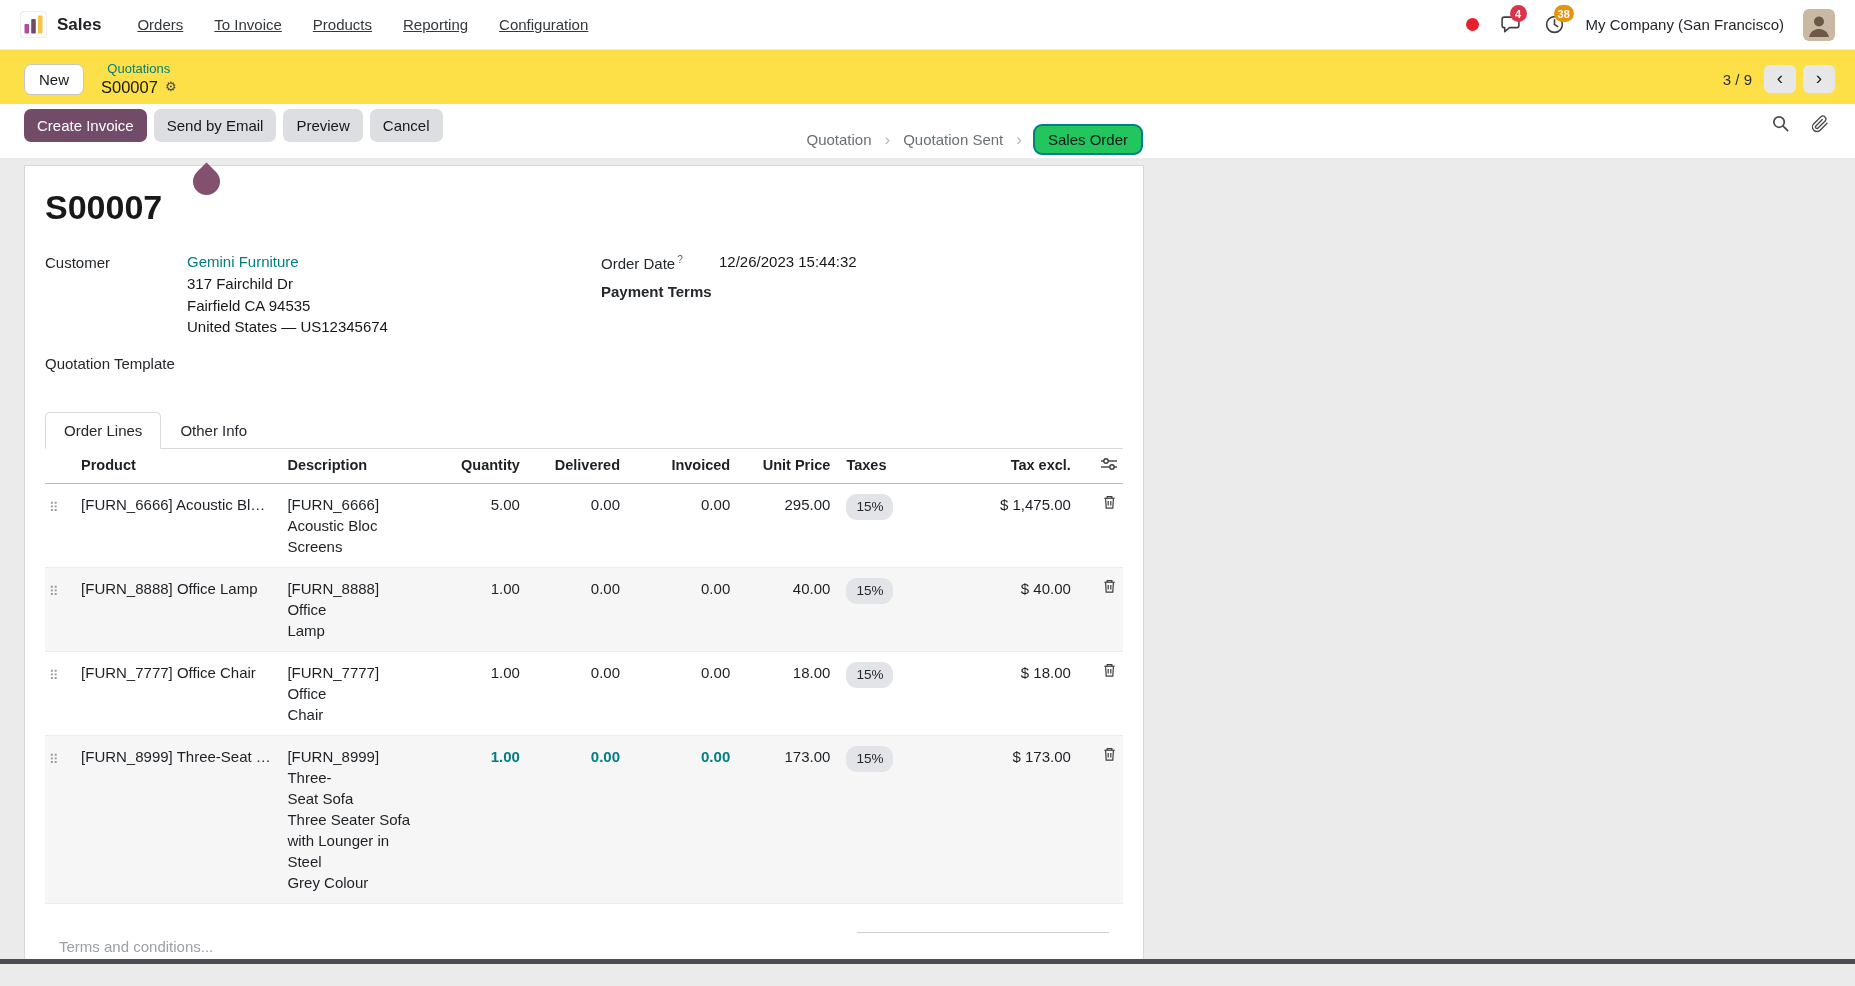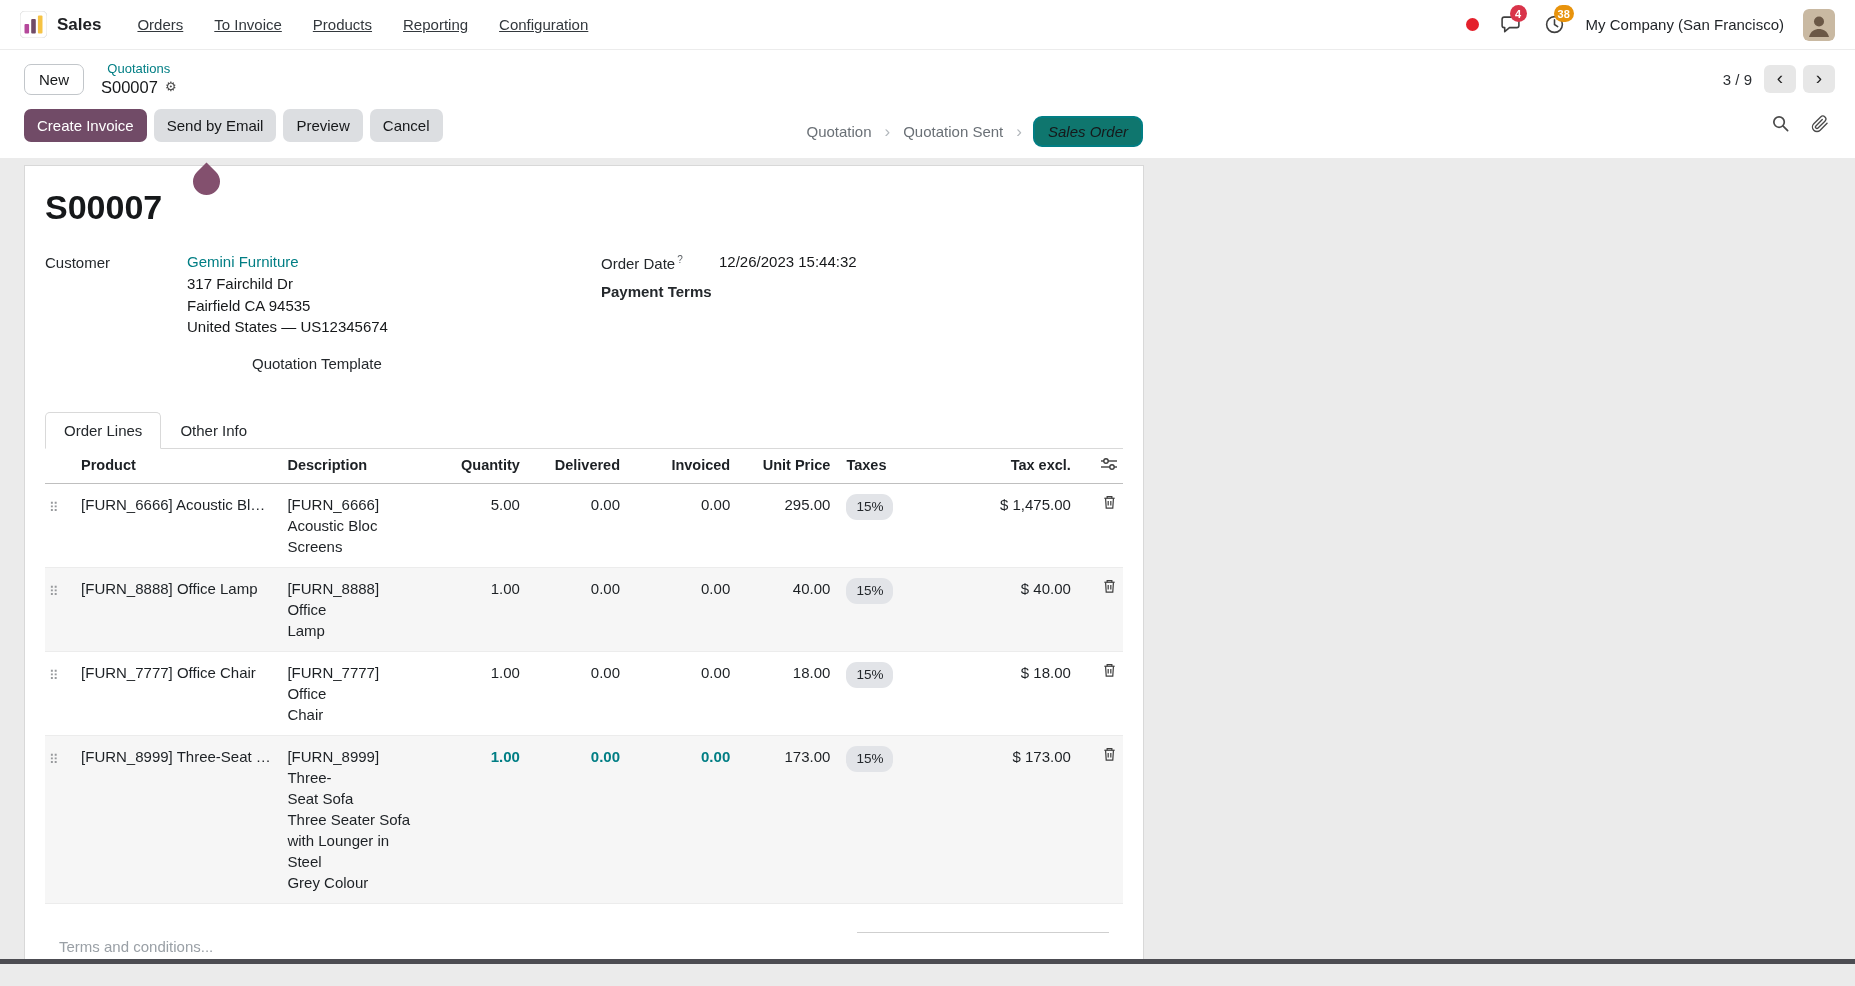--- a/index.html
+++ b/index.html
@@ -23,45 +23,45 @@
   .systray-icon { position: relative; display: inline-flex; cursor: pointer; padding: 2px; }
   .nav-badge { position: absolute; top: -7px; left: 12px; min-width: 17px; height: 17px; border-radius: 9px;
            color: #fff; font-size: 11px; font-weight: 700; display: flex; align-items: center;
            justify-content: center; padding: 0 4px; }
   .badge-red { background: var(--badge-red, #dc3545); }
   .badge-orange { background: var(--badge-orange, #eb8e00); }
   .company { font-size: 15px; color: #1f2327; cursor: pointer; }
   .avatar { width: 32px; height: 32px; border-radius: 6px; overflow: hidden; display: inline-flex; cursor: pointer; }
 
   
-  .breadcrumb-row { height: 54px; flex: 0 0 54px; background: #ffffff; display: flex; align-items: center;
+  .breadcrumb-row { height: 54px; flex: 0 0 54px; background: #fde047; display: flex; align-items: center;
                     padding: 6px 20px 2px 24px; }
   .btn-new { background: #fff; border: 1px solid #c2c6ca; border-radius: 7px; padding: 6px 14px;
              font-size: 15px; color: #16181a; margin-right: 17px; }
   .bc-stack { display: flex; flex-direction: column; justify-content: center; line-height: 1.25; align-items: center; }
   .bc-parent { font-size: 13px; color: var(--link, #017E84); text-decoration: none; }
   .bc-current-line { display: flex; align-items: center; gap: 7px; }
   .bc-current { font-size: 16.5px; color: #16181a; }
   .gear { font-size: 13px; color: #4a4a4a; cursor: pointer; }
   .pager { margin-left: auto; display: flex; align-items: center; gap: 7px; }
   .pager-count { font-size: 15px; color: #2c2f33; margin-right: 5px; }
   .pager-btn { width: 32px; height: 28px; border: none; background: #e7e7e7; border-radius: 6px;
                font-size: 19px; line-height: 1; color: #222; display: flex; align-items: center;
                justify-content: center; padding-bottom: 3px; }
 
   
   .action-row { height: 54px; flex: 0 0 54px; background: #fff; position: relative; display: flex;
                 align-items: center; gap: 7px; padding: 0 20px 12px 24px; }
   .btn { border: none; border-radius: 7px; padding: 8px 13px; font-size: 15px; }
   .btn-primary { background: var(--primary, #714B67); color: #fff; }
   .btn-secondary { background: #dcdee1; color: #16181a; }
-  .statusbar { position: absolute; right: 712px; top: 12px; display: flex; align-items: center; gap: 11px; }
+  .statusbar { position: absolute; right: 712px; top: 20px; display: flex; align-items: center; gap: 11px; }
   .status-step { font-size: 15px; color: #6a7076; padding: 6px 2px; cursor: pointer; white-space: nowrap; }
   .status-step.active { border: 2px solid var(--link, #017E84); border-radius: 9px; padding: 5px 13px;
-                        color: #16181a; background: #0f766e; font-style: italic; }
+                        color: #16181a; background: #22c55e; }
   .status-sep { color: #b3b8bd; font-size: 17px; }
   .top-icons { position: absolute; right: 26px; top: 10px; display: flex; gap: 21px; align-items: center; }
   .top-icons span { display: inline-flex; cursor: pointer; }
 
   
   .content { flex: 1 1 auto; background: #ebebeb; padding: 7px 0 0 24px; overflow: hidden; }
   .sheet { width: 1120px; min-height: 812px; background: #fff; border: 1px solid #d8d8d8;
            position: relative; padding: 16px 20px 0 20px; }
   .droplet { position: absolute; left: 168px; top: 2px; width: 27px; height: 27px; background: #83506E;
              border-radius: 0 50% 50% 50%; transform: rotate(45deg); }
@@ -72,21 +72,21 @@
   .col-right { flex: 1; }
   .field-row { display: flex; margin-bottom: 10px; }
   .field-row label { width: 142px; flex: 0 0 142px; font-size: 15px; color: #24282c; padding-top: 1px; }
   .col-right .field-row label { width: 118px; flex: 0 0 118px; }
   label.bold { font-weight: 700; }
   .field-value { font-size: 15px; color: #16181a; }
   .addr { line-height: 21.5px; font-size: 15px; color: #16181a; }
   .addr:first-of-type { margin-top: 3px; }
   .link { color: var(--link, #017E84); text-decoration: none; font-size: 15px; }
   .help-sup { font-size: 10px; color: #5a5f64; vertical-align: super; margin-left: 2px; }
-  .qt-row { margin-top: 16px; justify-content: center; }
+  .qt-row { margin-top: 16px; }
 
   
   .tabs { display: flex; margin-top: 30px; border-bottom: 1px solid #d9d9d9; }
   .tab { padding: 9px 18px; font-size: 15px; color: #24282c; border: 1px solid transparent;
          margin-bottom: -1px; cursor: pointer; }
   .tab.active { border-color: #d9d9d9 #d9d9d9 #fff #d9d9d9; border-radius: 5px 5px 0 0; background: #fff;
                 font-weight: 500; }
 
   
   table.lines { width: 100%; border-collapse: collapse; table-layout: fixed; }

